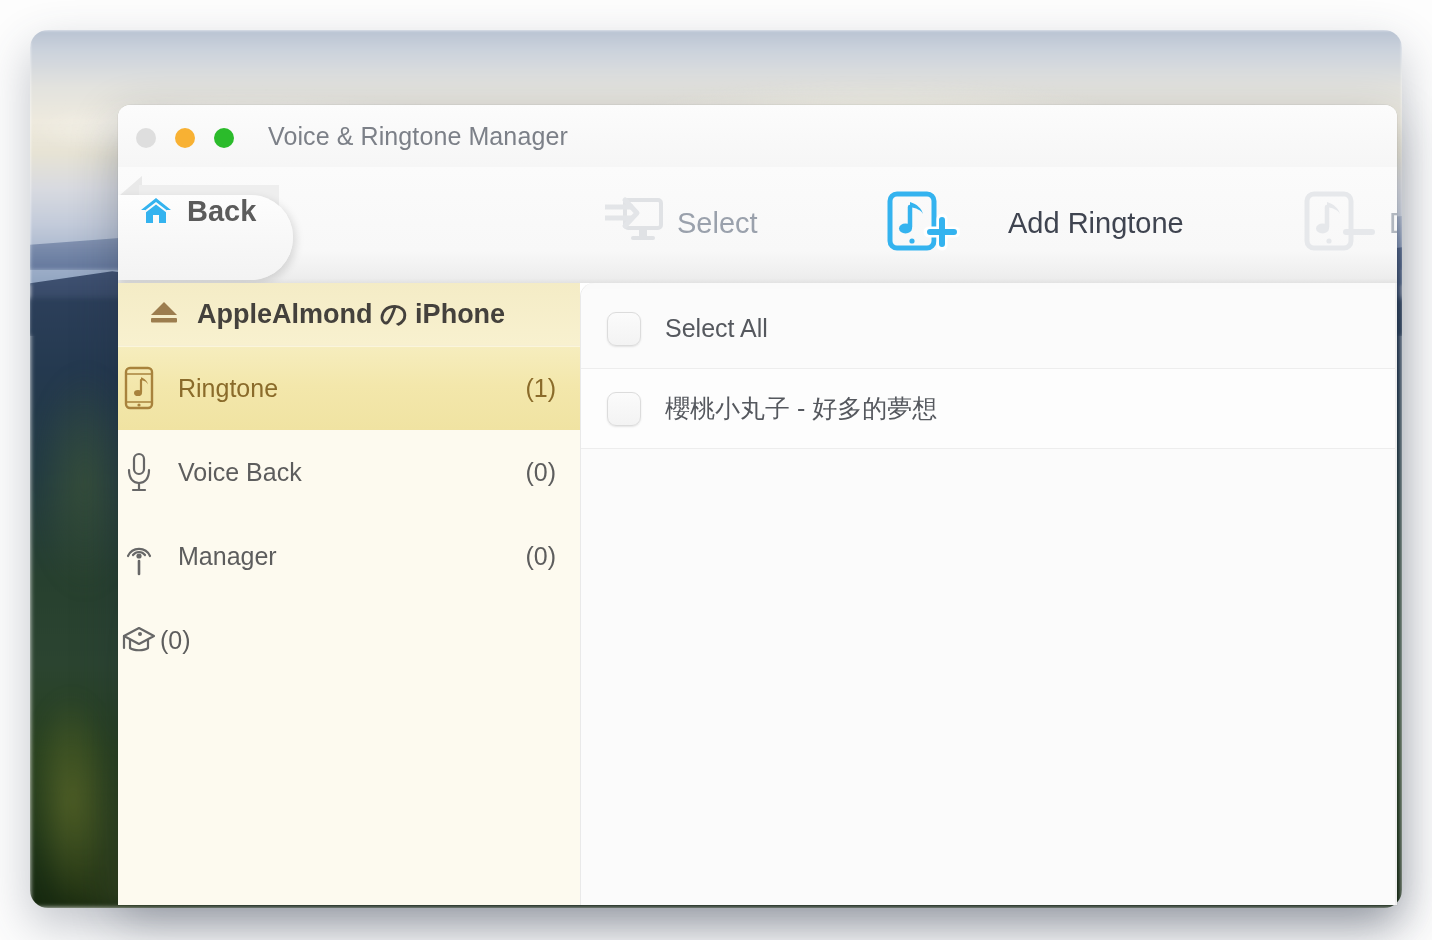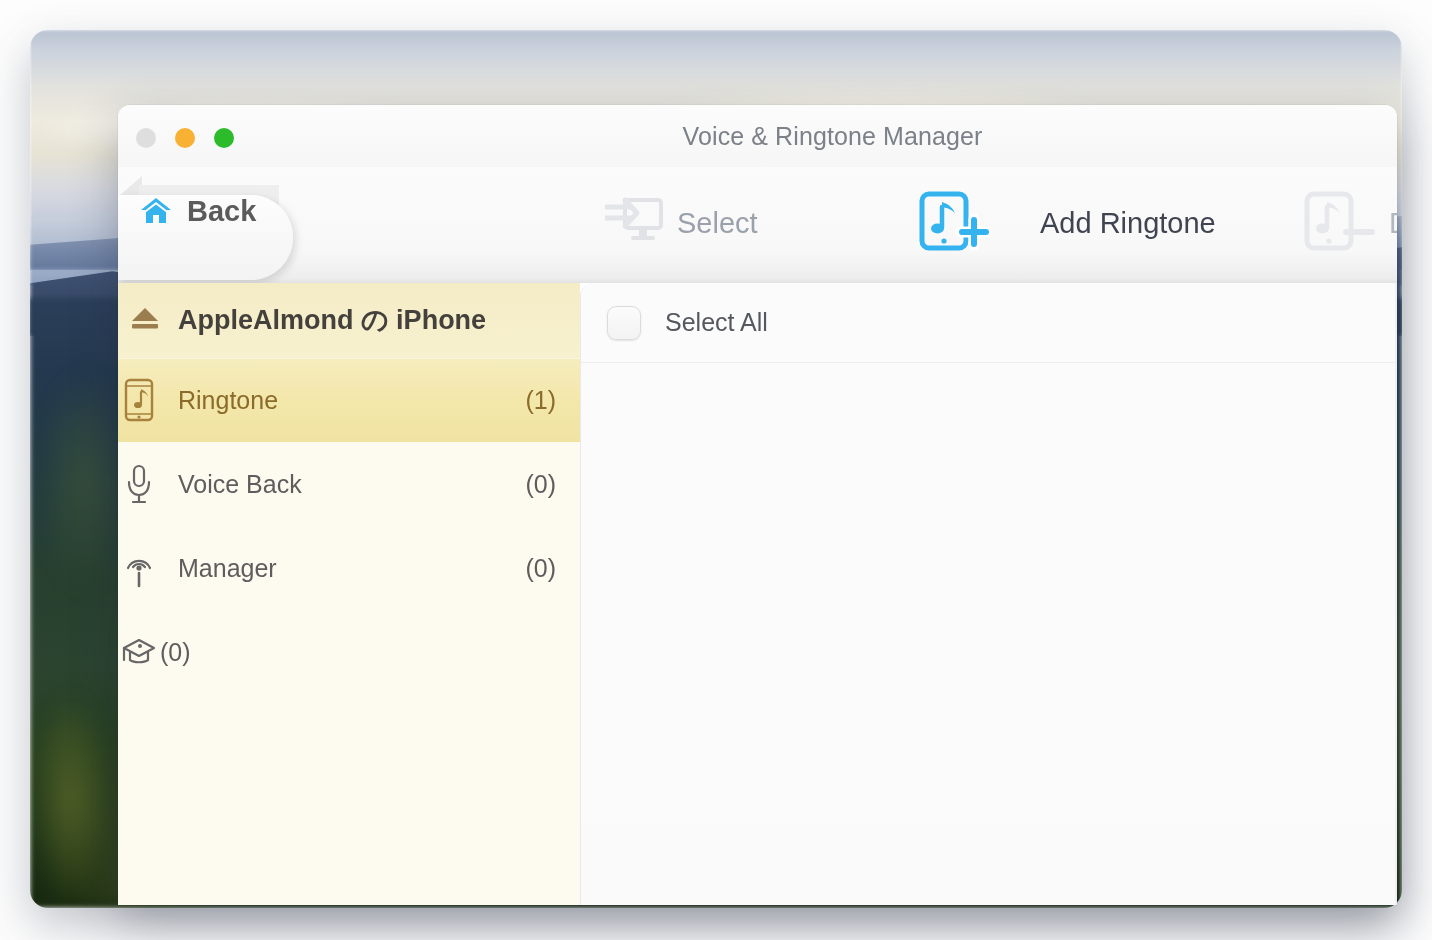--- a/index.html
+++ b/index.html
@@ -106,21 +106,20 @@
   }
   .traffic {
     position:absolute; top:23px; display:flex; gap:19px; left:18px;
   }
   .light { width:20px; height:20px; border-radius:50%; }
   .light.close  { background:#dedede; }
   .light.min    { background:#f8b133; }
   .light.max    { background:#2bbb2b; }
   #window-title {
     position:absolute; left:0; right:0; top:17px;
-    text-align:center;
     font-size:25px; color:#7c8088; letter-spacing:.1px;
     margin-left:150px;
   }
 
   
   #toolbar {
     position:relative;
     height:116px;
     background:linear-gradient(to bottom,#fbfbfb 0%, #f8f8f8 72%, #ededed 96%, #e2e2e2 100%);
     display:flex; align-items:center;
@@ -149,41 +148,41 @@
     padding-left:22px;
     cursor:pointer;
   }
   #back-label { font-size:29px; font-weight:bold; color:#5b5b5b; }
 
   .tb-item {
     position:absolute; top:20px; height:72px;
     display:flex; align-items:center; gap:12px; cursor:pointer;
   }
   #tb-export { left:485px; }
-  #tb-add    { left:800px;gap:48px; }
+  #tb-add    { left:768px;gap:48px; }
   #tb-del    { left:1185px; }
   .tb-label { font-size:29px; }
   .tb-label.dim { color:#9aa1ac; }
   .tb-label.on  { color:#3f4450; }
   .tb-label.ghost { color:#9aa1ac; opacity:.75; }
 
   
   #wbody { display:flex; height:622px; }
 
   
   #sidebar {
     width:462px;
     background:#fdfaef;
     position:relative;
   }
   #device-header {
-    height:75px;
+    height:63px;
     background:linear-gradient(to bottom,#f4ecc6,#f8f1cf);
     display:flex; align-items:center; gap:18px;
-    padding-left:12px;
+    padding-left:31px;
     border-bottom:1px solid #f6efd4;
   }
   #device-name { font-size:27px; font-weight:bold; color:#44413c; }
 
   .nav-item {
     height:84px; display:flex; align-items:center;
     padding-right:24px;
     cursor:pointer; position:relative;
   }
   .nav-item.active {
@@ -204,21 +203,21 @@
     border-top-left-radius:14px;
     border-left:1px solid #e9e9e9;
     position:relative;
     overflow:hidden;
   }
   .row {
     display:flex; align-items:center;
     padding-left:26px;
     border-bottom:1px solid #ededed;
   }
-  #select-all-row { height:80px; background:#fbfbfb; }
+  #select-all-row { height:80px; background:#fbfbfb;margin-top:6px; }
   .item-row { height:80px; background:#fdfdfd; }
   .cb {
     width:34px; height:34px; border-radius:9px;
     background:linear-gradient(to bottom,#fbfbfb,#f3f3f3);
     border:1px solid #dcdcdc;
     box-shadow:0 1px 2px rgba(0,0,0,0.10);
     flex:0 0 34px; cursor:pointer;
   }
   .row-label { margin-left:24px; font-size:25px; color:#55585e; }
   #empty-area { background:#fbfbfb; height:462px; }
@@ -381,19 +380,23 @@
         </div>
       </div>
 
       <div id="content">
 
         <div class="row" id="select-all-row">
           <span class="cb"></span>
           <span class="row-label">Select All</span>
         </div>
 
+        <div class="row item-row">
+          <span class="cb"></span>
+          <span class="row-label">櫻桃小丸子 - 好多的夢想</span>
+        </div>
 
         <div id="empty-area"></div>
         <div id="scroll-gutter"></div>
       </div>
     </div>
   </div>
 </div>
 
 </body></html>

